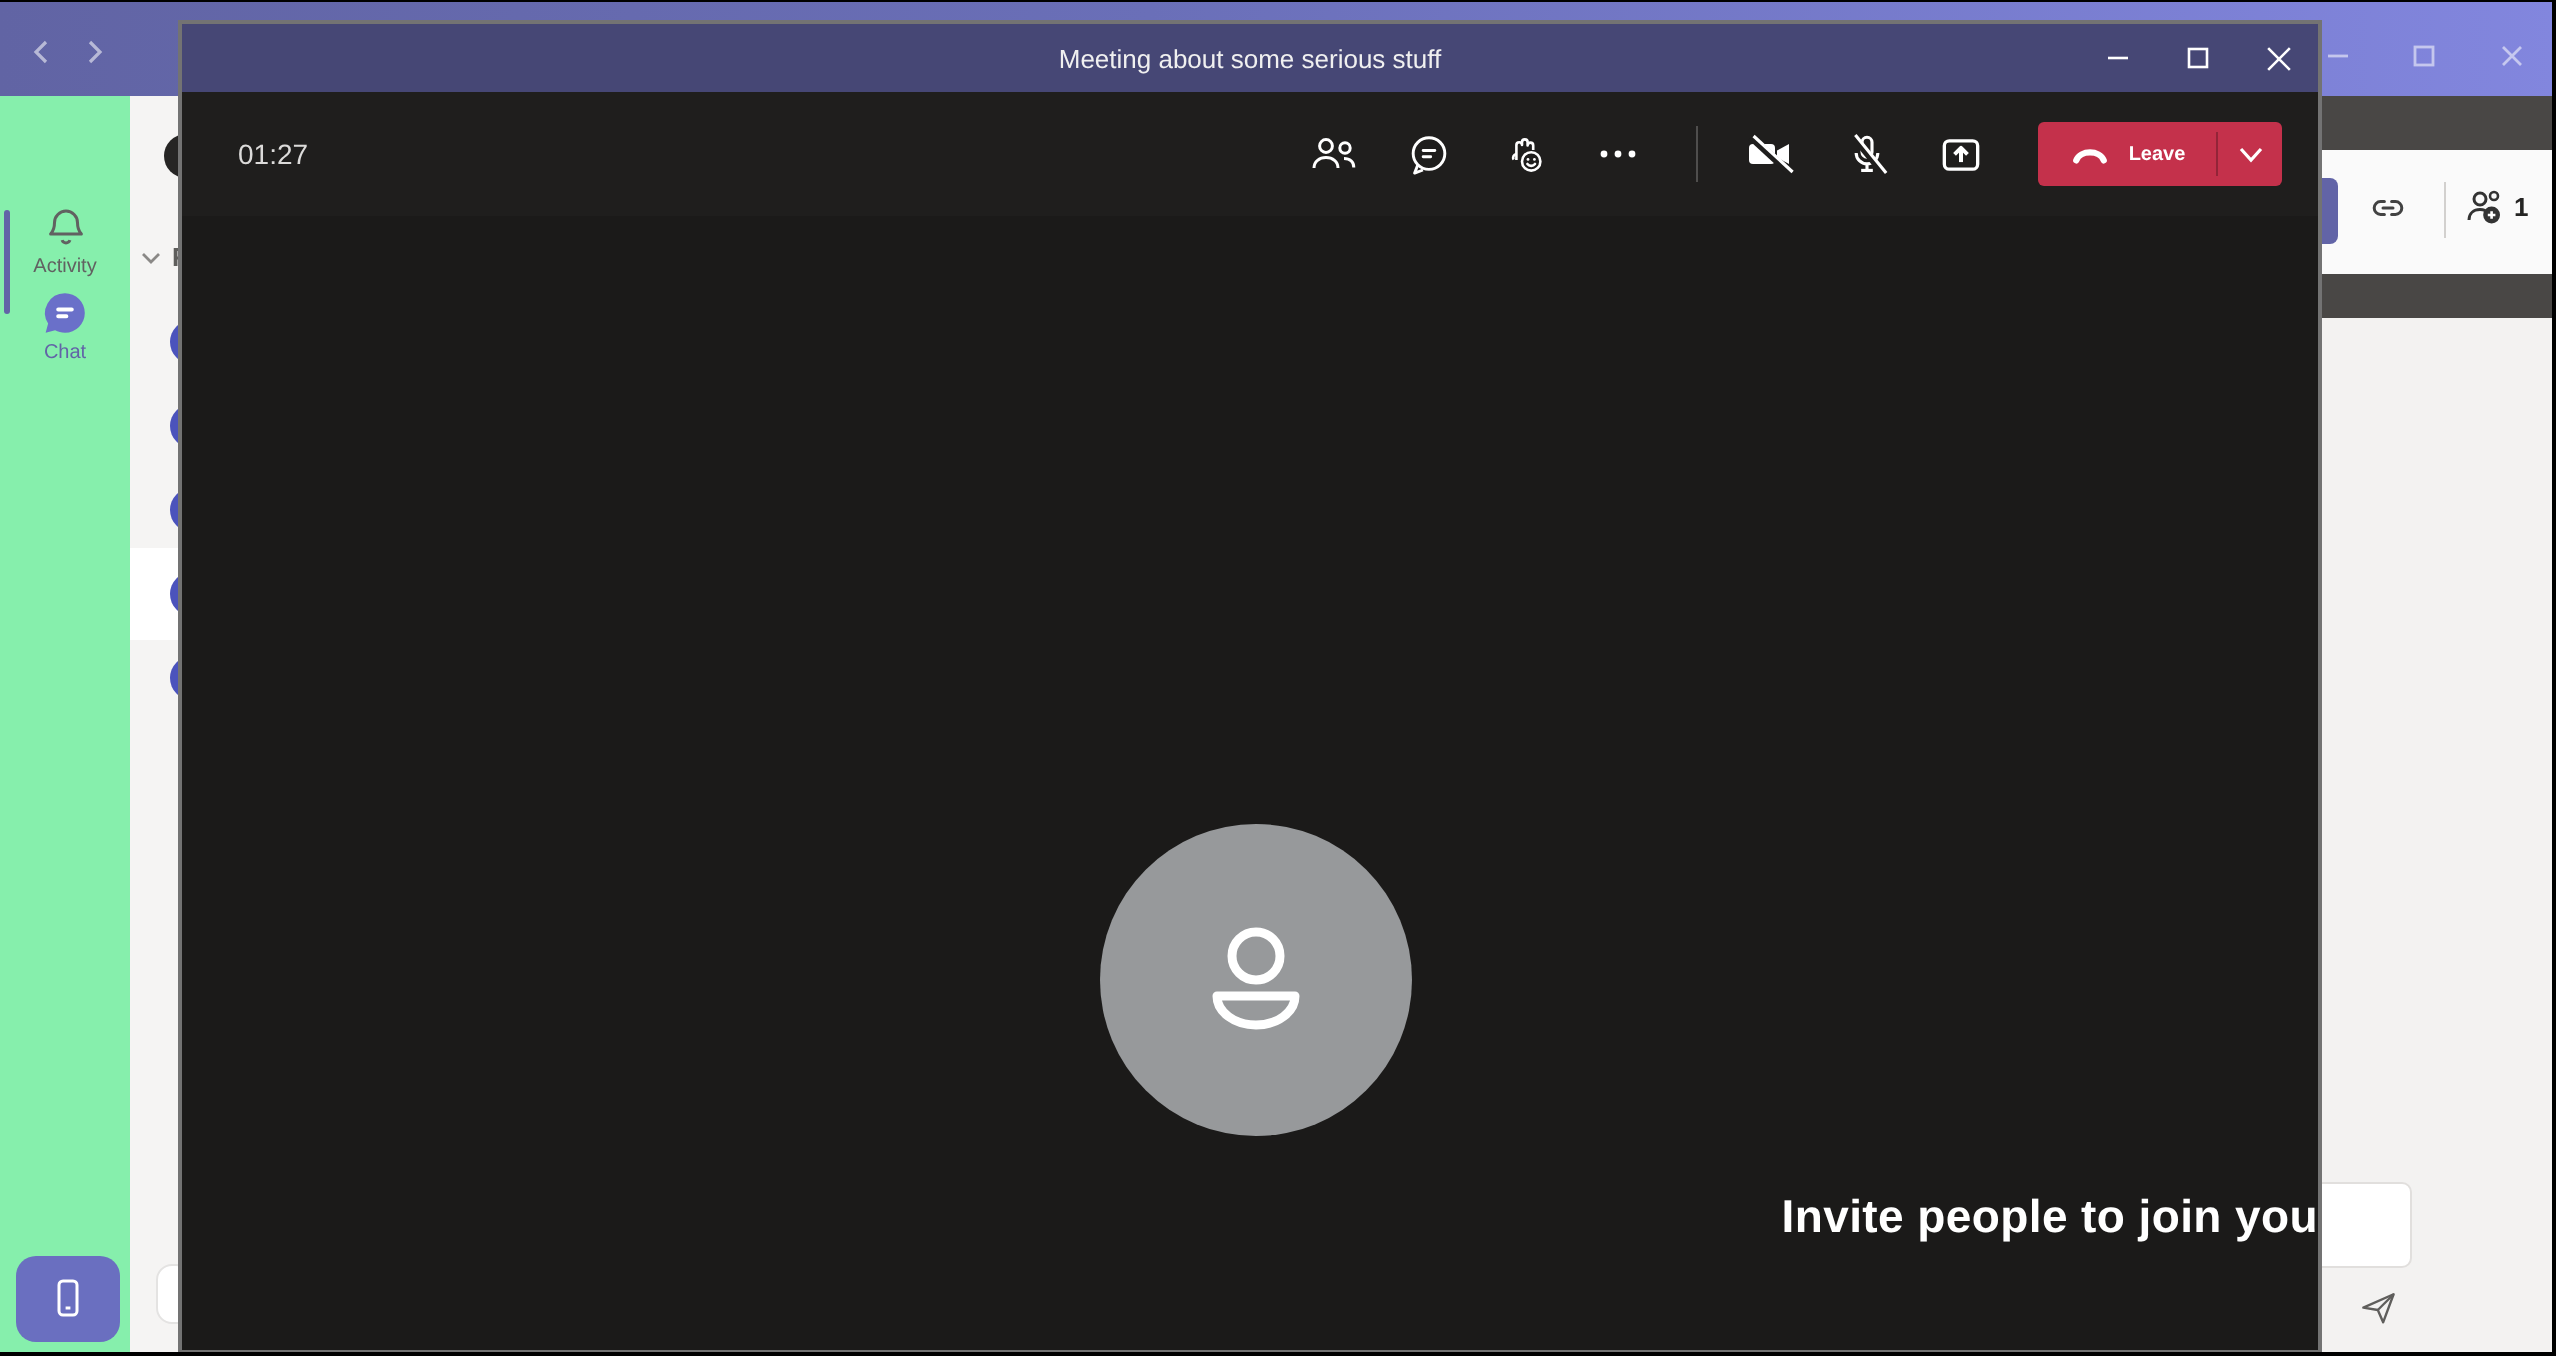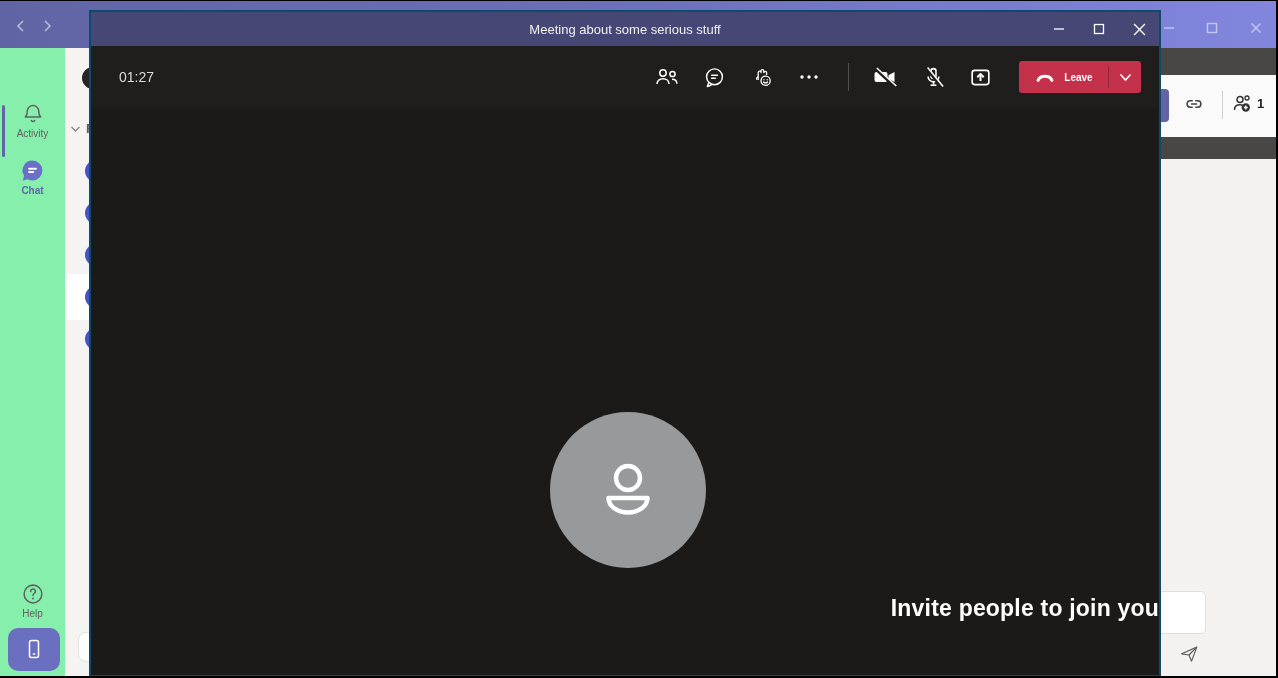--- a/index.html
+++ b/index.html
@@ -59,21 +59,21 @@
 
   .compose-box {
     left:1140px; top:590px; width:66px; height:43px;
     background:#fff; border:1px solid #e1dfdd; border-radius:5px; z-index:1;
   }
   .send-btn { left:1177px; top:641px; width:24px; height:24px; z-index:1; display:flex; align-items:center; justify-content:center; cursor:pointer; }
 
   
   .meeting-window {
     left:89px; top:9px; width:1072px; height:667px;
-    border:2px solid #0c4a6e; z-index:10; background:#1b1a19;
+    border:2px solid #737373; z-index:10; background:#1b1a19;
     display:flex; flex-direction:column;
   }
   .mw-titlebar {
     height:34px; background:#464775; position:relative;
     display:flex; align-items:center; justify-content:center; flex:0 0 auto;
   }
   .mw-title { color:#f0f0f0; font-size:13px; }
   .mw-controls { position:absolute; right:0; top:0; height:34px; display:flex; }
   .mw-ctl { width:40px; height:34px; display:flex; align-items:center; justify-content:center; cursor:pointer; }
 
@@ -133,36 +133,28 @@
 </div>
 
 <div class="abs rail">
   <div class="rail-item" style="top:47px;">
     <svg width="26" height="26" viewBox="0 0 24 24" fill="none" stroke="#616161" stroke-width="1.4">
       <path d="M12 4.2 a5.3 5.3 0 0 1 5.3 5.3 c0 3.4 1 4.4 1.8 5.3 h-14.2 c.8-.9 1.8-1.9 1.8-5.3 A5.3 5.3 0 0 1 12 4.2 z" stroke-linejoin="round"></path>
       <path d="M10.2 17.6 a1.9 1.9 0 0 0 3.6 0"></path>
     </svg>
     <span class="rail-label">Activity</span>
   </div>
-  <div class="rail-item" style="top:103px;font-weight:bold;">
+  <div class="rail-item" style="top:89px;">
     <svg width="27" height="27" viewBox="0 0 24 24">
       <path fill="#6a70c9" d="M12 3.2 a8.8 8.8 0 0 1 8.8 8.8 a8.8 8.8 0 0 1 -8.8 8.8 c-1.6 0-3.1-.4-4.4-1.1 L3.4 20.8 l1.1-4.1 A8.8 8.8 0 0 1 12 3.2 z"></path>
       <path stroke="#fff" stroke-width="1.8" stroke-linecap="round" d="M9 10.4 h6 M9 13.4 h3.6" fill="none"></path>
     </svg>
     <span class="rail-label active">Chat</span>
   </div>
   <div class="abs rail-indicator"></div>
-  <div class="rail-item" style="top:527px;">
-    <svg width="26" height="26" viewBox="0 0 24 24" fill="none" stroke="#616161" stroke-width="1.4">
-      <circle cx="12" cy="12" r="8.2"></circle>
-      <path d="M9.8 9.6 a2.2 2.2 0 1 1 3.3 1.9 c-.8.5-1.1 1-1.1 1.8" stroke-linecap="round"></path>
-      <circle cx="12" cy="16.2" r="0.9" fill="#616161" stroke="none"></circle>
-    </svg>
-    <span class="rail-label">Help</span>
-  </div>
   <div class="abs mobile-btn">
     <svg width="24" height="26" viewBox="0 0 24 26" fill="none" stroke="#fff" stroke-width="1.5">
       <rect x="7.5" y="3.5" width="9" height="17" rx="2"></rect>
       <line x1="10.8" y1="17" x2="13.2" y2="17"></line>
     </svg>
   </div>
 </div>
 
 <div class="abs chatlist-sliver">
   <div class="avatar-dark"></div>

